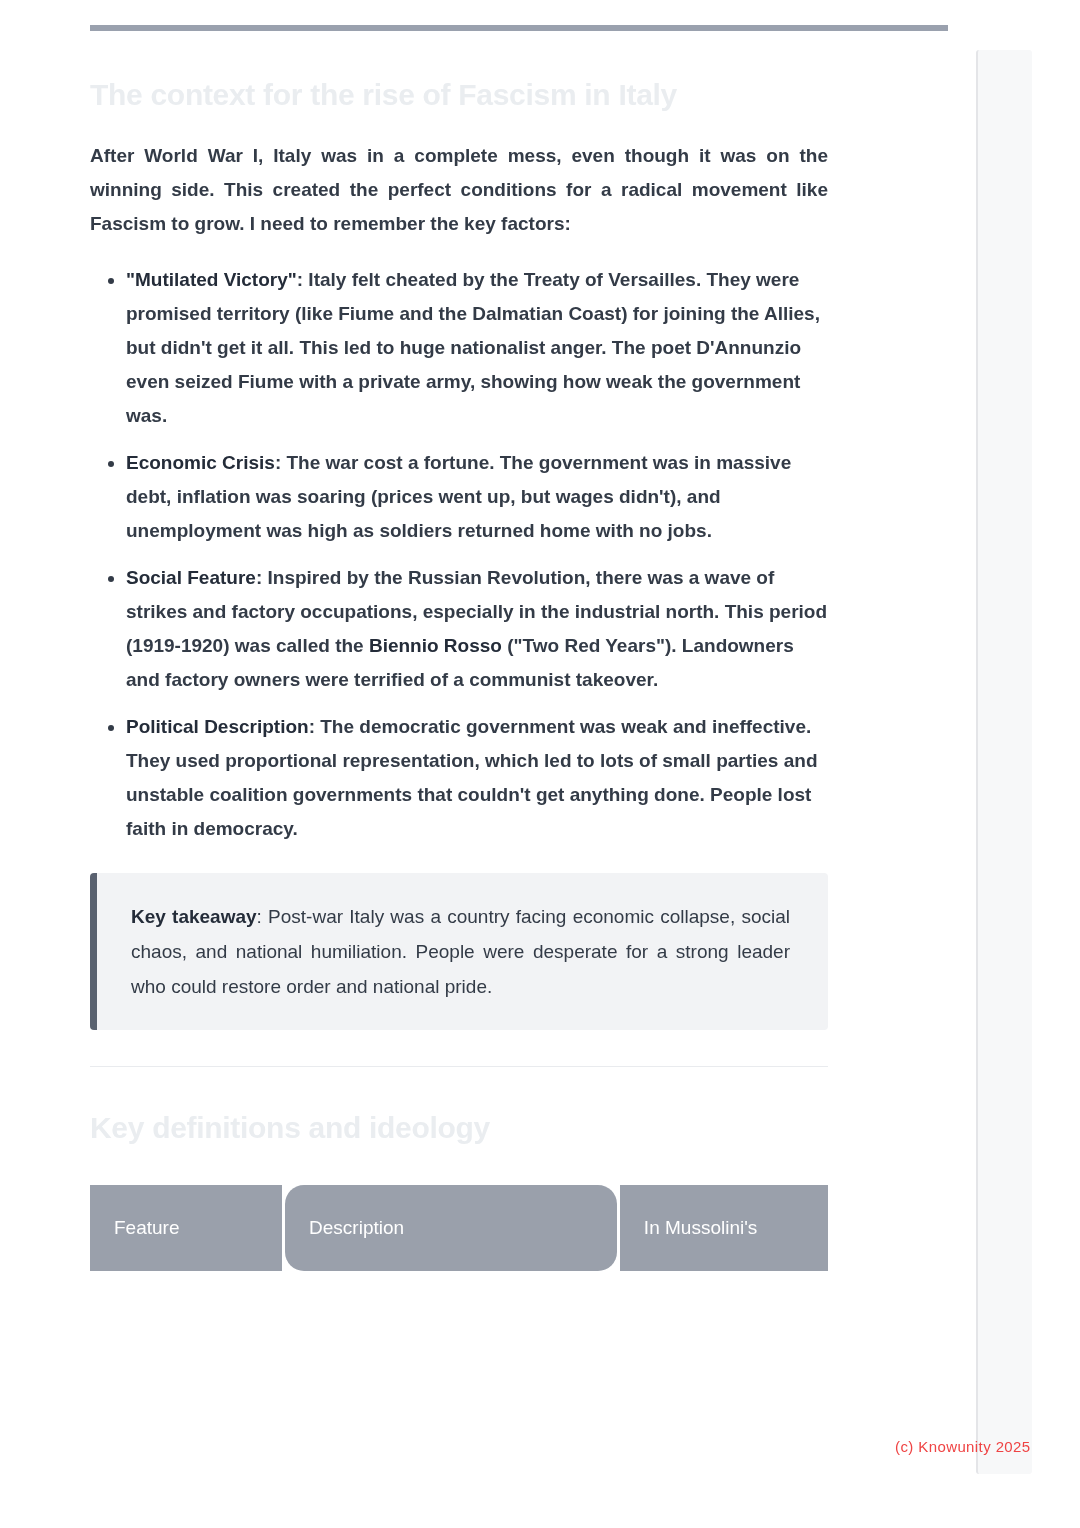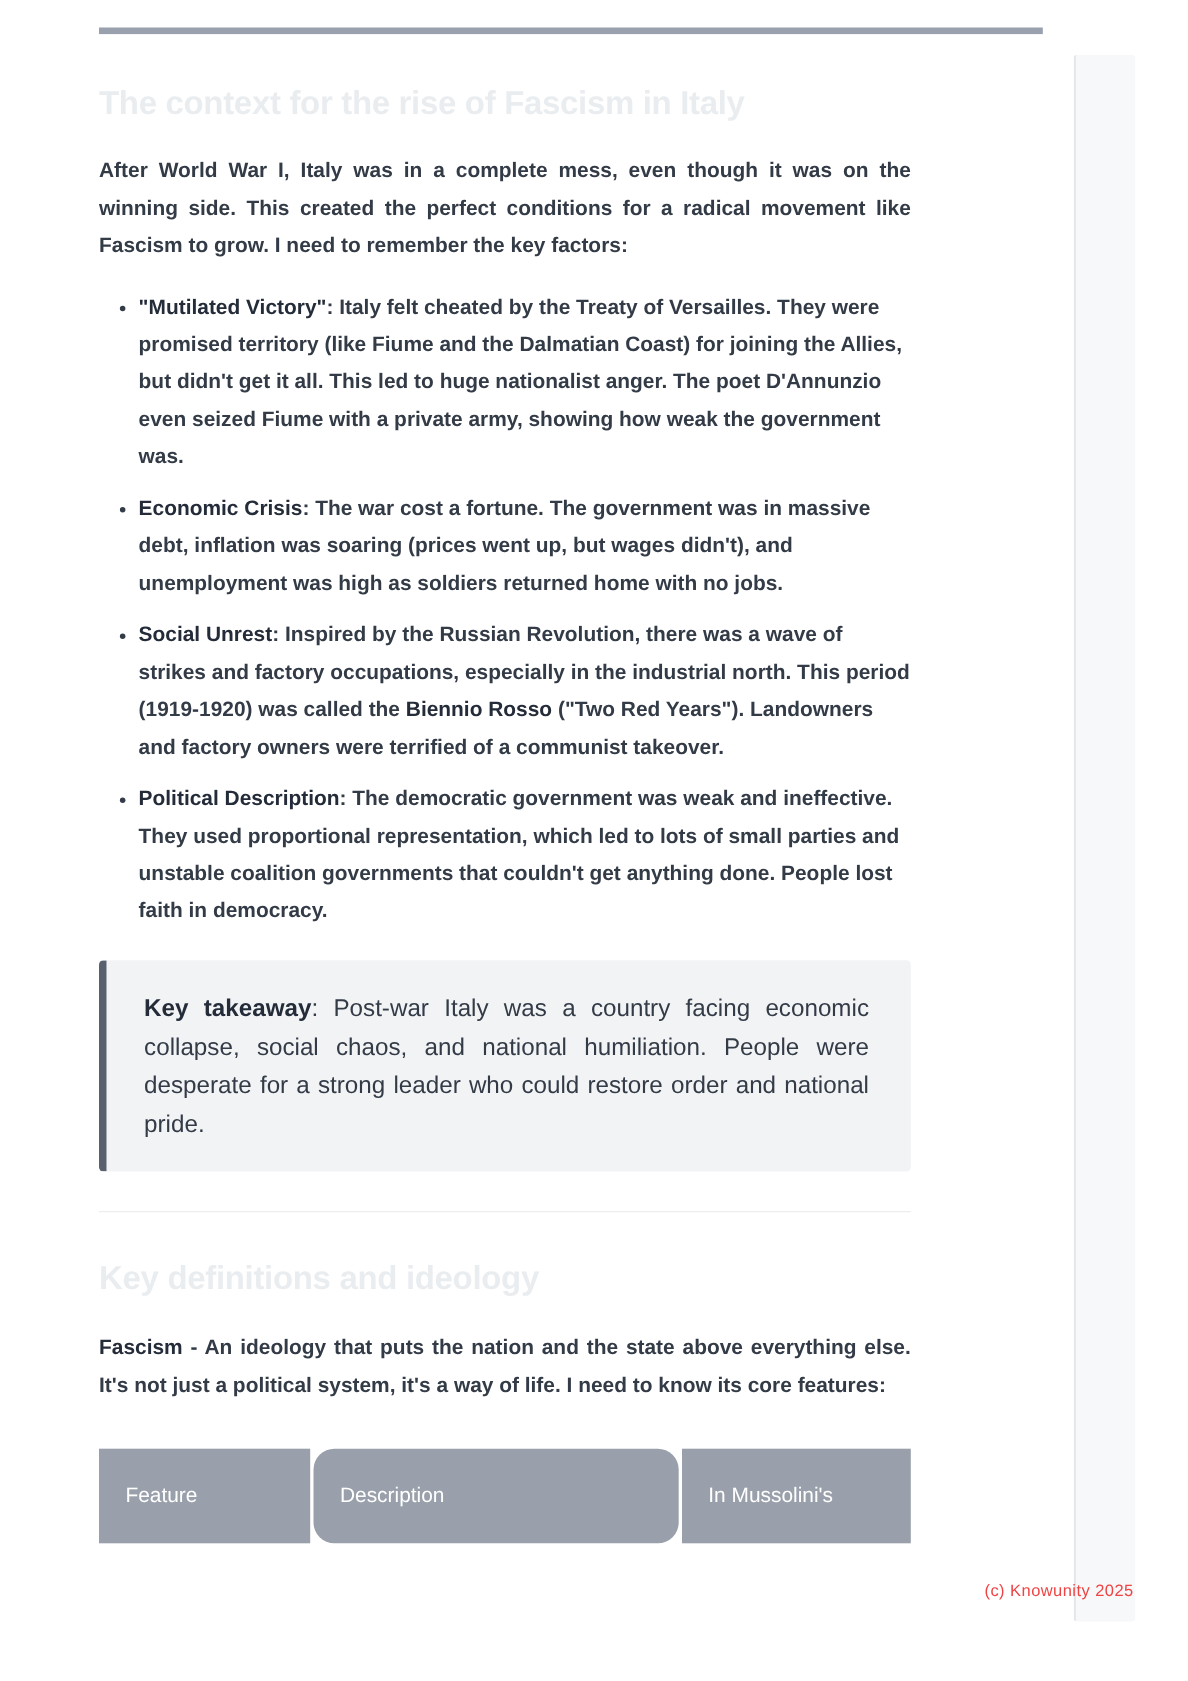--- a/index.html
+++ b/index.html
@@ -38,21 +38,21 @@
     margin-top:22px; width:738px; padding-left:36px; list-style:disc;
   }
   ul.factors li { margin-bottom:13px; }
   ul.factors li::marker { color:#333b47; }
   .takeaway {
     margin-top:27px; width:738px;
     background:#f2f3f5;
     border-left:7px solid #59616f;
     border-radius:4px;
     padding:26px 38px 26px 34px;
-    font-size:22px; line-height:35px;
+    font-size:19px; line-height:35px;
     text-align:justify;
   }
   hr.divider {
     margin-top:36px; width:738px;
     border:none; border-top:1px solid #e9ebee;
   }
   p.fascism { margin-top:29px; }
   table.features {
     margin-top:40px; width:744px;
     border-collapse:separate; border-spacing:3px 0;
@@ -87,33 +87,32 @@
 
   <div class="title-rule"></div>
 
   <h2 class="ghost ghost-1">The context for the rise of Fascism in Italy</h2>
 
   <p class="body justify intro">After World War I, Italy was in a complete mess, even though it was on the winning side. This created the perfect conditions for a radical movement like Fascism to grow. I need to remember the key factors:</p>
 
   <ul class="factors">
     <li><b>"Mutilated Victory"</b><span>: Italy felt cheated by the Treaty of Versailles. They were promised territory (like Fiume and the Dalmatian Coast) for joining the Allies, but didn't get it all. This led to huge nationalist anger. The poet D'Annunzio even seized Fiume with a private army, showing how weak the government was.</span></li>
     <li><b>Economic Crisis</b><span>: The war cost a fortune. The government was in massive debt, inflation was soaring (prices went up, but wages didn't), and unemployment was high as soldiers returned home with no jobs.</span></li>
-    <li><b>Social Unrest</b><span>: Inspired by the Russian Revolution, there was a wave of strikes and factory occupations, especially in the industrial north. This period (1919-1920) was called the </span><b>Biennio Rosso</b><span> ("Two Red Years"). Landowners and factory owners were terrified of a communist takeover.</span></li>
+    <li><b>Social Feature</b><span>: Inspired by the Russian Revolution, there was a wave of strikes and factory occupations, especially in the industrial north. This period (1919-1920) was called the </span><b>Biennio Rosso</b><span> ("Two Red Years"). Landowners and factory owners were terrified of a communist takeover.</span></li>
     <li><b>Political Description</b><span>: The democratic government was weak and ineffective. They used proportional representation, which led to lots of small parties and unstable coalition governments that couldn't get anything done. People lost faith in democracy.</span></li>
   </ul>
 
   <div class="takeaway">
     <b>Key takeaway</b><span>: Post-war Italy was a country facing economic collapse, social chaos, and national humiliation. People were desperate for a strong leader who could restore order and national pride.</span>
   </div>
 
   <hr class="divider">
 
   <h2 class="ghost ghost-2">Key definitions and ideology</h2>
 
-  <p class="body justify fascism"><b>Fascism</b><span> - An ideology that puts the nation and the state above everything else. It's not just a political system, it's a way of life. I need to know its core features:</span></p>
 
   <table class="features">
     <thead>
       <tr>
         <th class="col-feature">Feature</th>
         <th class="col-desc">Description</th>
         <th class="col-mussolini">In Mussolini's</th>
       </tr>
     </thead>
   </table>

